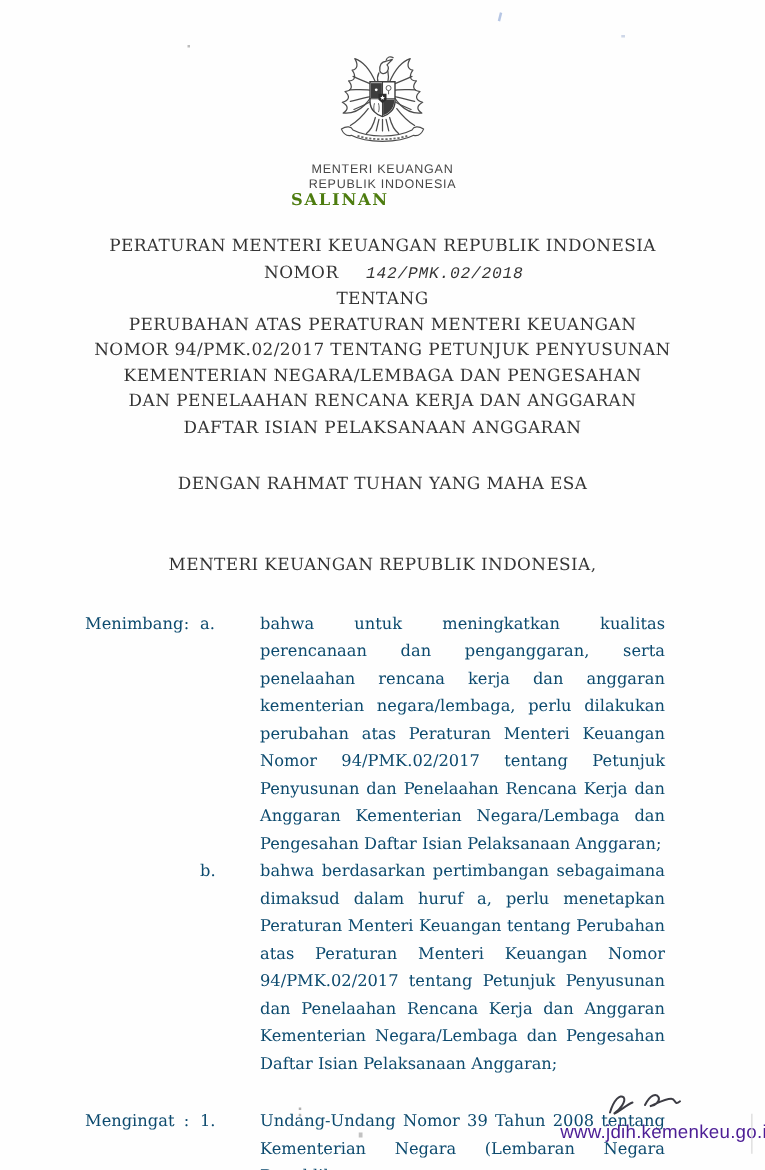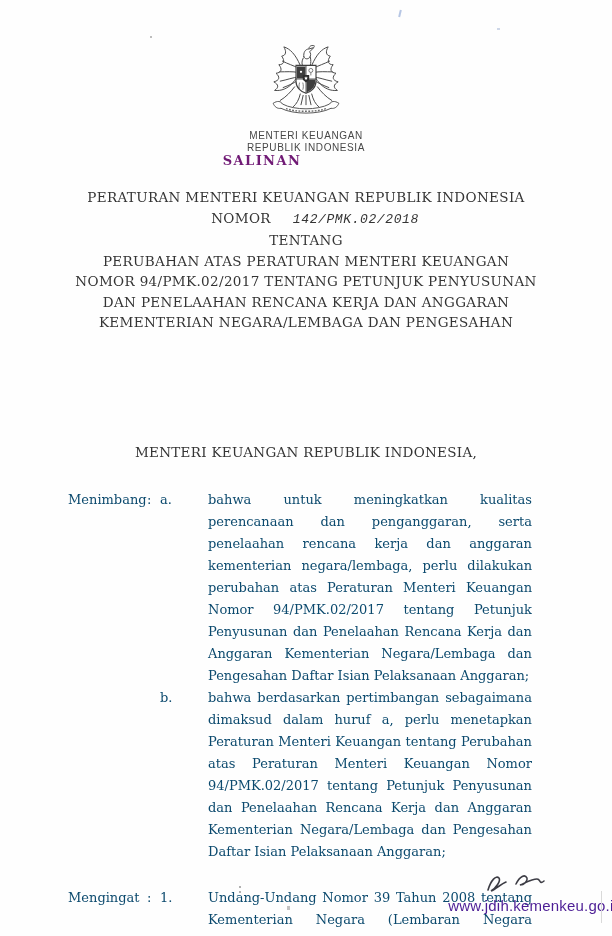--- a/index.html
+++ b/index.html
@@ -28,28 +28,28 @@
     text-align: center;
     font-family: "Liberation Sans", sans-serif;
     font-size: 10px;
     line-height: 11.5px;
     letter-spacing: 0.6px;
     color: #474747;
   }
   .copy-stamp {
     position: absolute;
     top: 153px;
-    left: 6px;
+    left: 16px;
     width: 512px;
     text-align: center;
     font-family: "DejaVu Serif", serif;
     font-weight: bold;
     font-size: 13px;
     letter-spacing: 1.4px;
-    color: #701a75;
+    color: #4d7c0f;
   }
 
   
   .title-block {
     position: absolute;
     top: 187px;
     left: 0;
     width: 612px;
     text-align: center;
     font-size: 13.5px;
@@ -167,24 +167,26 @@
   <div class="copy-stamp">SALINAN</div>
 
   <div class="title-block">
     <div>PERATURAN MENTERI KEUANGAN REPUBLIK INDONESIA</div>
     <div class="nomor-line">
       <span>NOMOR</span><span class="nomor-value">142/PMK.02/2018</span>
     </div>
     <div>TENTANG</div>
     <div>PERUBAHAN ATAS PERATURAN MENTERI KEUANGAN</div>
     <div>NOMOR 94/PMK.02/2017 TENTANG PETUNJUK PENYUSUNAN</div>
+    <div>KEMENTERIAN NEGARA/LEMBAGA DAN PENGESAHAN</div>
     <div>DAN PENELAAHAN RENCANA KERJA DAN ANGGARAN</div>
-    <div>KEMENTERIAN NEGARA/LEMBAGA DAN PENGESAHAN</div>
+    <div>DAFTAR ISIAN PELAKSANAAN ANGGARAN</div>
   </div>
 
+  <div class="center-line invocation">DENGAN RAHMAT TUHAN YANG MAHA ESA</div>
   <div class="center-line authority">MENTERI KEUANGAN REPUBLIK INDONESIA,</div>
 
   <div class="clauses">
     <div class="clause-grid">
       <div>Menimbang</div>
       <div>:</div>
       <div>a.</div>
       <div class="c-text">bahwa untuk meningkatkan kualitas perencanaan dan penganggaran, serta penelaahan rencana kerja dan anggaran kementerian negara/lembaga, perlu dilakukan perubahan atas Peraturan Menteri Keuangan Nomor 94/PMK.02/2017 tentang Petunjuk Penyusunan dan Penelaahan Rencana Kerja dan Anggaran Kementerian Negara/Lembaga dan Pengesahan Daftar Isian Pelaksanaan Anggaran;</div>
       <div></div>
       <div></div>

